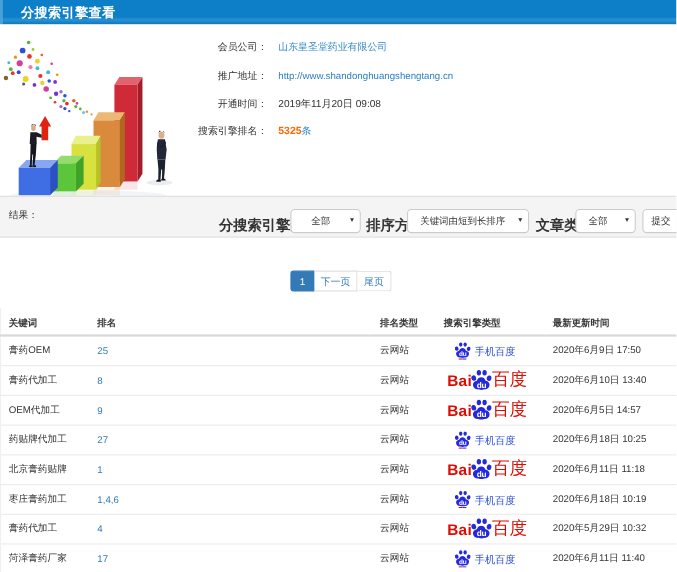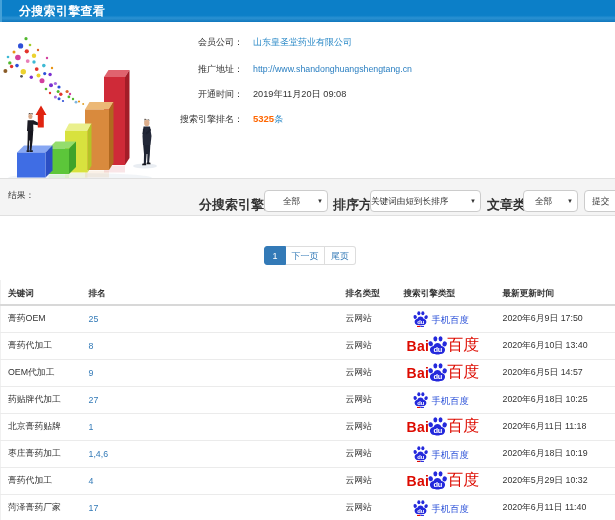--- a/index.html
+++ b/index.html
@@ -165,21 +165,21 @@
   <div class="irow r4">
       <span class="lbl">搜索引擎排名：</span>
       <span class="val"><span class="orange">5325</span><span class="tiao">条</span></span>
     </div>
 </div>
 <div class="filterbar">
   <span class="jieguo">结果：</span>
   <span class="fb-lbl" style="left:199px;">分搜索引擎查看</span>
   <span class="sel" style="left:264px; width:64px; padding-left:18px;">全部<span class="arr">▼</span></span>
   <span class="fb-lbl" style="left:333px;">排序方式</span>
-  <span class="sel" style="left:370px; width:111px; ">关键词由短到长排序<span class="arr">▼</span></span>
+  <span class="sel" style="left:370px; width:111px; padding-left:11px;">关键词由短到长排序<span class="arr">▼</span></span>
   <span class="fb-lbl" style="left:487px;">文章类型</span>
   <span class="sel" style="left:523px; width:55px; padding-left:11px;">全部<span class="arr">▼</span></span>
   <span class="btn">提交</span>
 </div>
 <div class="pager">
   <span class="pg first">1</span>
     <span class="pg next">下一页</span>
     <span class="pg last">尾页</span>
 </div>
 <table class="tbl">

